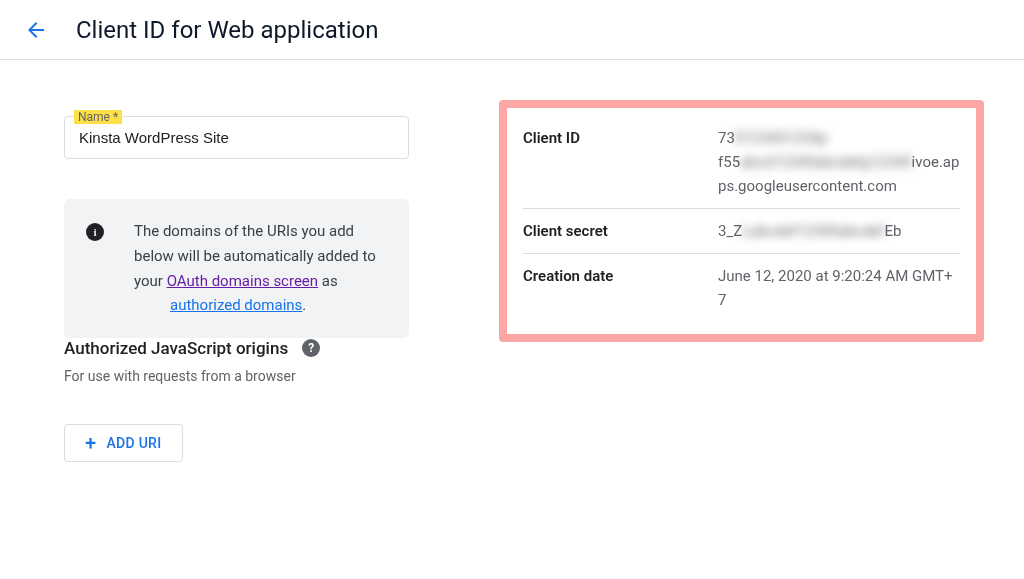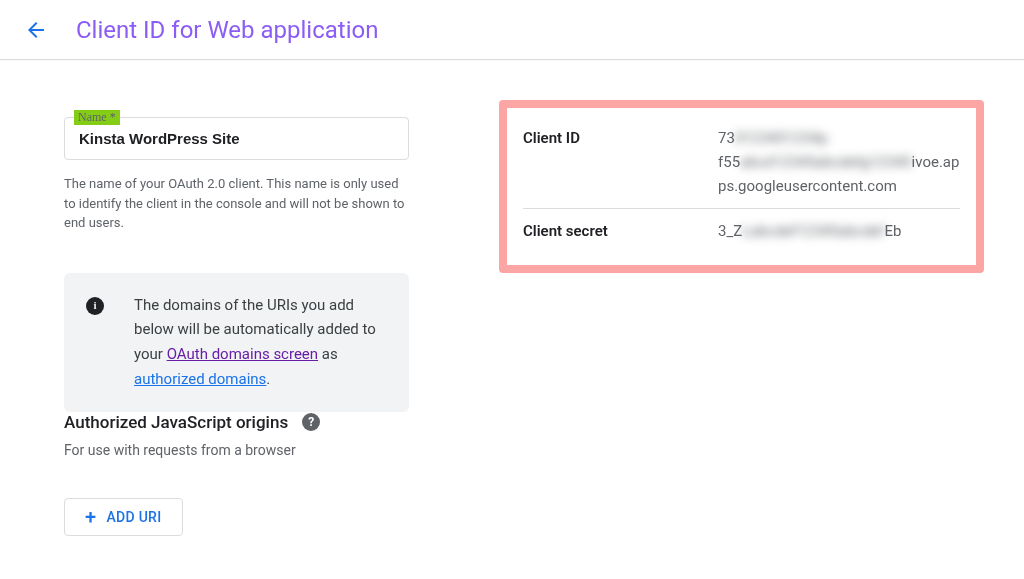--- a/index.html
+++ b/index.html
@@ -24,21 +24,21 @@
       display: flex;
       align-items: center;
       justify-content: center;
       cursor: pointer;
       color: #1a73e8;
       margin-right: 28px;
     }
     .page-title {
       font-size: 24px;
       font-weight: 400;
-      color: #8b5cf6;
+      color: #0f172a;
       flex: 1;
     }
     .top-actions {
       display: flex;
       gap: 38px;
       align-items: center;
     }
     .action-btn {
       display: flex;
       align-items: center;
@@ -57,37 +57,35 @@
       padding: 40px 40px 20px 64px;
       gap: 90px;
     }
     .left-col { width: 345px; }
     .right-col { flex: 1; }
 
     .field-wrap { margin-bottom: 14px; }
     .field-label {
       font-size: 12px;
       color: #5f6368;
-      background: #84cc16;
+      background: #fde047;
       padding: 0 4px;
       position: relative;
       top: 8px;
       left: 10px;
       display: inline-block;
-      font-family: Liberation Serif, serif;
     }
     .text-input {
       width: 100%;
       border: 1px solid #dadce0;
       border-radius: 4px;
       padding: 12px 14px;
       font-size: 15px;
       color: #202124;
       outline: none;
-      font-weight: bold;
     }
     .field-desc {
       font-size: 13px;
       color: #5f6368;
       line-height: 1.5;
       margin-top: 10px;
     }
 
     .info-box {
       background: #f1f3f4;
@@ -107,21 +105,21 @@
       color: #f1f3f4;
       display: flex; align-items: center; justify-content: center;
       font-weight: 700; font-size: 11px; font-family: Georgia, serif;
       margin-top: 4px;
     }
     .info-box a {
       color: #681da8;
       text-decoration: underline;
       cursor: pointer;
     }
-    .info-box a.blue-link { color: #1a73e8; }
+    .info-box a.blue-link { color: #1a73e8; margin-left: 36px; }
 
     .section-title {
       font-size: 17px;
       font-weight: 500;
       color: #202124;
       display: flex;
       align-items: center;
       gap: 14px;
     }
     .help-icon {
@@ -194,21 +192,20 @@
   </div>
   <div class="page-title">Client ID for Web application</div>
 </div>
 
 <div class="content">
   <div class="left-col">
     <div class="field-wrap">
       <span class="field-label">Name *</span>
       <input class="text-input" type="text" value="Kinsta WordPress Site" style="">
     </div>
-    <div class="field-desc">The name of your OAuth 2.0 client. This name is only used to identify the client in the console and will not be shown to end users.</div>
 
     <div class="info-box">
       <div class="info-icon">i</div>
       <div>
         <span>The domains of the URIs you add below will be automatically added to your </span><a>OAuth domains screen</a><span> as </span><a class="blue-link">authorized domains</a><span>.</span>
       </div>
     </div>
 
     <div class="section-title">
       <span>Authorized JavaScript origins</span>
@@ -231,15 +228,19 @@
           <span class="nowrap"><span>f55</span><span class="blur">abcd12345abcdefg12345</span><span>ivoe.ap</span></span><br>
           <span>ps.googleusercontent.com</span>
         </div>
       </div>
       <div class="cred-row">
         <div class="cred-key">Client secret</div>
         <div class="cred-val nowrap">
           <span>3_Z</span><span class="blur">Labcdef12345abcdef</span><span>Eb</span>
         </div>
       </div>
+      <div class="cred-row">
+        <div class="cred-key">Creation date</div>
+        <div class="cred-val">June 12, 2020 at 9:20:24 AM GMT+7</div>
+      </div>
     </div>
   </div>
 </div>
 
 </body></html>

